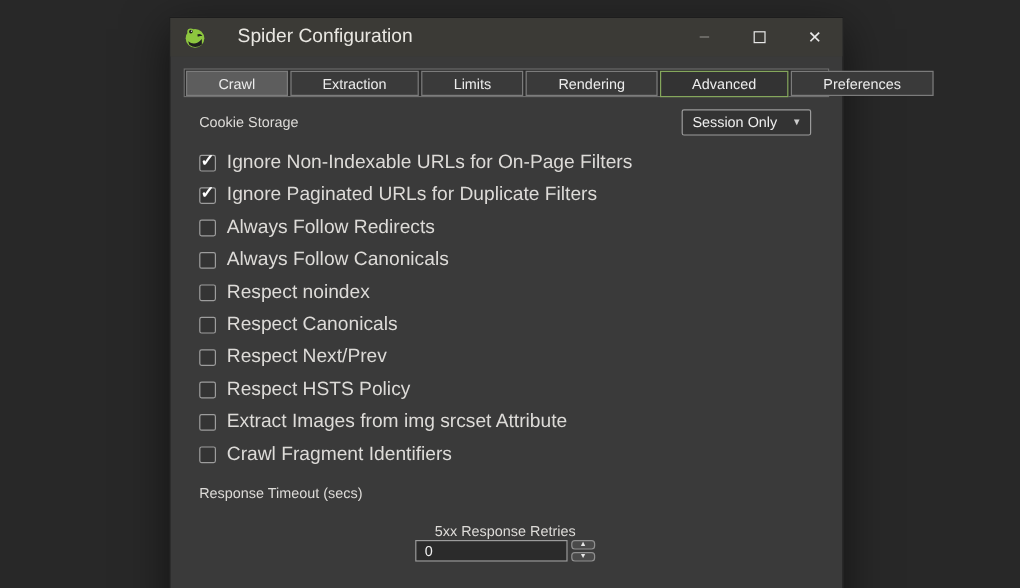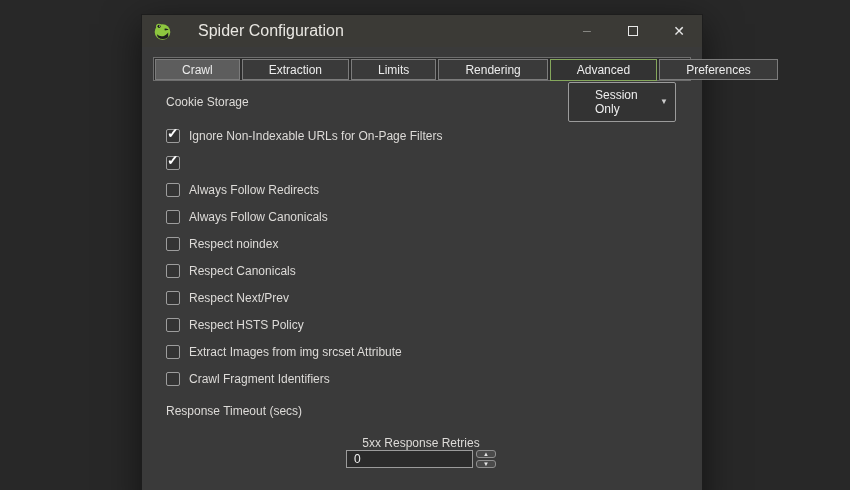--- a/index.html
+++ b/index.html
@@ -86,28 +86,28 @@
   .content { padding: 10px 26px 0 24px; }
   .field-row {
     display: flex;
     justify-content: space-between;
     align-items: center;
     height: 22px;
     margin-top: 0;
   }
   .field-label { font-size: 12px; color: #dddbd8; text-align: right; }
   .combobox {
-    width: 108px; height: 40px;
+    width: 108px; height: 22px;
     background: #333333;
     border: 1px solid #9b9b9b;
     border-radius: 2px;
     display: flex;
     align-items: center;
     justify-content: space-between;
-    padding: 0 7px 0 26px;
+    padding: 0 7px 0 8px;
     color: #eeeeee;
     font-size: 12px;
     cursor: default;
   }
   .combo-arrow { font-size: 8px; color: #cccccc; line-height: 1; }
   .checkbox-list { margin-top: 9px; }
   .checkbox-row {
     height: 27px;
     display: flex;
     align-items: center;
@@ -126,21 +126,21 @@
     position: absolute;
     left: 0px; top: -4px;
     color: #ffffff;
     font-size: 14px;
     font-weight: bold;
     line-height: 1;
   }
   .checkbox.checked .check { display: block; }
   .checkbox-row .cb-label {
     margin-left: 9px;
-    font-size: 12px;
+    font-size: 16px;
     color: #dddbd8;
     cursor: default;
   }
   .spinner-row {
     display: flex;
     justify-content: space-between;
     align-items: center;
     height: 24px;
     margin-top: 7px;
   }
@@ -224,20 +224,21 @@
       <div class="checkbox-row">
         <span class="checkbox checked">
             <span class="check">✓</span>
           </span>
         <span class="cb-label">Ignore Non-Indexable URLs for On-Page Filters</span>
       </div>
       <div class="checkbox-row">
         <span class="checkbox checked">
             <span class="check">✓</span>
           </span>
+        <span class="cb-label">Ignore Paginated URLs for Duplicate Filters</span>
       </div>
       <div class="checkbox-row">
         <span class="checkbox"></span>
         <span class="cb-label">Always Follow Redirects</span>
       </div>
       <div class="checkbox-row">
         <span class="checkbox"></span>
         <span class="cb-label">Always Follow Canonicals</span>
       </div>
       <div class="checkbox-row">

